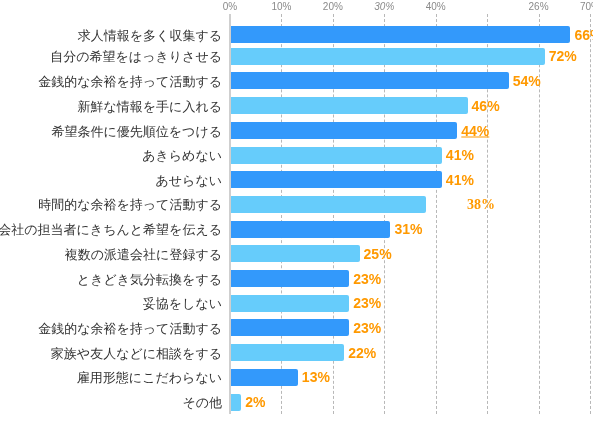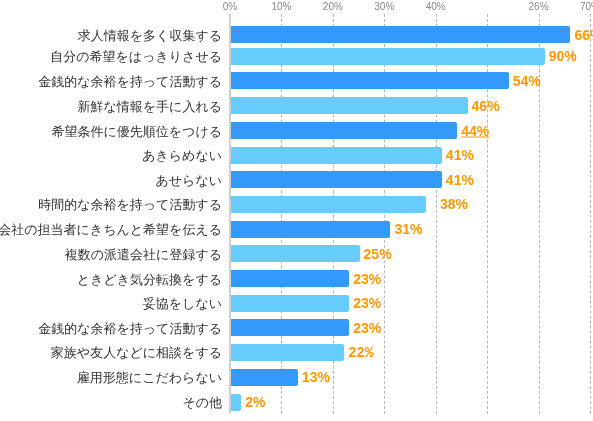--- a/index.html
+++ b/index.html
@@ -114,39 +114,39 @@
       <div class="gridline" style="left: 384.286px;"></div>
       <div class="gridline" style="left: 435.714px;"></div>
       <div class="gridline" style="left: 487.143px;"></div>
       <div class="gridline" style="left: 538.571px;"></div>
       <div class="gridline" style="left: 590px;"></div>
     </div>
   <div id="ticks">
       <div class="tick-label" style="left: 230px;">0%</div>
       <div class="tick-label" style="left: 281.429px;">10%</div>
       <div class="tick-label" style="left: 332.857px;">20%</div>
-      <div class="tick-label" style="left: 384.286px;">30%</div>
+      <div class="tick-label" style="left: 384.286px; font-style: italic;">30%</div>
       <div class="tick-label" style="left: 435.714px;">40%</div>
       <div class="tick-label" style="left: 487.143px; margin-top: 32px;">50%</div>
       <div class="tick-label" style="left: 538.571px;">26%</div>
       <div class="tick-label" style="left: 590px;">70%</div>
     </div>
   <div class="rows" id="rows">
       <div class="row" style="top: 26px;">
         <div class="cat-label">求人情報を多く収集する</div>
         <div class="bar-wrap">
           <div class="bar dark" style="width: 339.429px;"></div>
           <div class="val-label" style="left: 339.429px;">66%</div>
         </div>
       </div>
       <div class="row" style="top: 47.7px; text-decoration: underline;">
         <div class="cat-label">自分の希望をはっきりさせる</div>
         <div class="bar-wrap">
           <div class="bar light" style="width: 313.714px;"></div>
-          <div class="val-label" style="left: 313.714px;">90%</div>
+          <div class="val-label" style="left: 313.714px;">72%</div>
         </div>
       </div>
       <div class="row" style="top: 72.4px;">
         <div class="cat-label">金銭的な余裕を持って活動する</div>
         <div class="bar-wrap">
           <div class="bar dark" style="width: 277.714px;"></div>
           <div class="val-label" style="left: 277.714px;">54%</div>
         </div>
       </div>
       <div class="row" style="top: 97.1px;">
@@ -170,25 +170,25 @@
           <div class="val-label" style="left: 210.857px;">41%</div>
         </div>
       </div>
       <div class="row" style="top: 171.2px;">
         <div class="cat-label">あせらない</div>
         <div class="bar-wrap">
           <div class="bar dark" style="width: 210.857px;"></div>
           <div class="val-label" style="left: 210.857px;">41%</div>
         </div>
       </div>
-      <div class="row" style="top: 195.9px;">
+      <div class="row" style="top: 195.9px; font-family: Liberation Serif, serif;">
         <div class="cat-label">時間的な余裕を持って活動する</div>
         <div class="bar-wrap">
           <div class="bar light" style="width: 195.429px;"></div>
-          <div class="val-label" style="left: 179px; margin-left: 30px;">38%</div>
+          <div class="val-label" style="left: 206px; margin-left: 30px;">38%</div>
         </div>
       </div>
       <div class="row" style="top: 220.6px;">
         <div class="cat-label">派遣会社の担当者にきちんと希望を伝える</div>
         <div class="bar-wrap">
           <div class="bar dark" style="width: 159.429px;"></div>
           <div class="val-label" style="left: 159.429px;">31%</div>
         </div>
       </div>
       <div class="row" style="top: 245.3px;">
@@ -212,21 +212,21 @@
           <div class="val-label" style="left: 118.286px;">23%</div>
         </div>
       </div>
       <div class="row" style="top: 319.4px;">
         <div class="cat-label">金銭的な余裕を持って活動する</div>
         <div class="bar-wrap">
           <div class="bar dark" style="width: 118.286px;"></div>
           <div class="val-label" style="left: 118.286px;">23%</div>
         </div>
       </div>
-      <div class="row" style="top: 344.1px; font-family: Liberation Mono, monospace;">
+      <div class="row" style="top: 344.1px;">
         <div class="cat-label">家族や友人などに相談をする</div>
         <div class="bar-wrap">
           <div class="bar light" style="width: 113.143px;"></div>
           <div class="val-label" style="left: 113.143px;">22%</div>
         </div>
       </div>
       <div class="row" style="top: 368.8px;">
         <div class="cat-label">雇用形態にこだわらない</div>
         <div class="bar-wrap">
           <div class="bar dark" style="width: 66.8571px;"></div>

